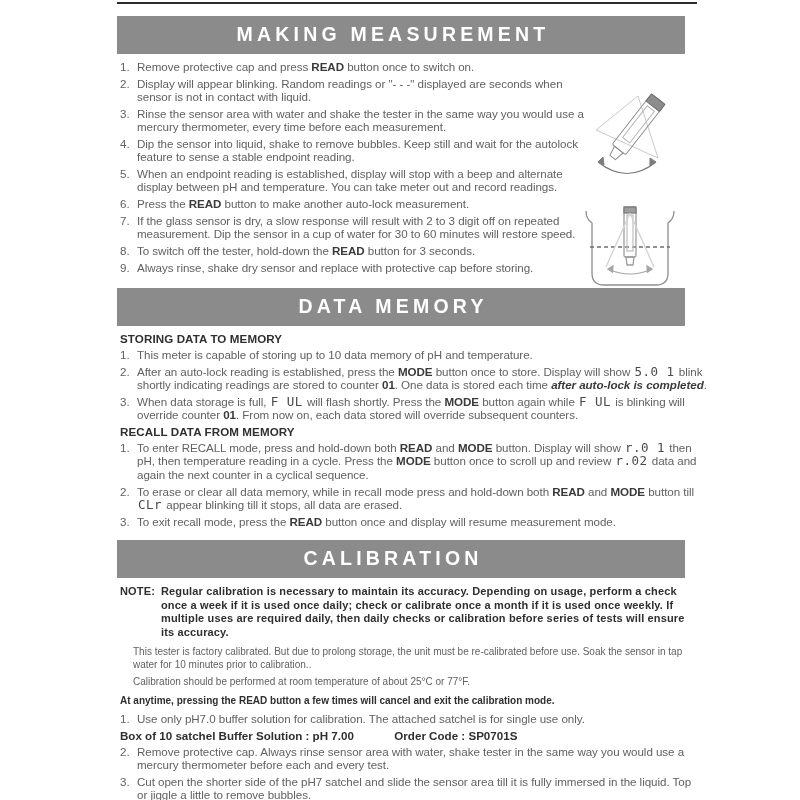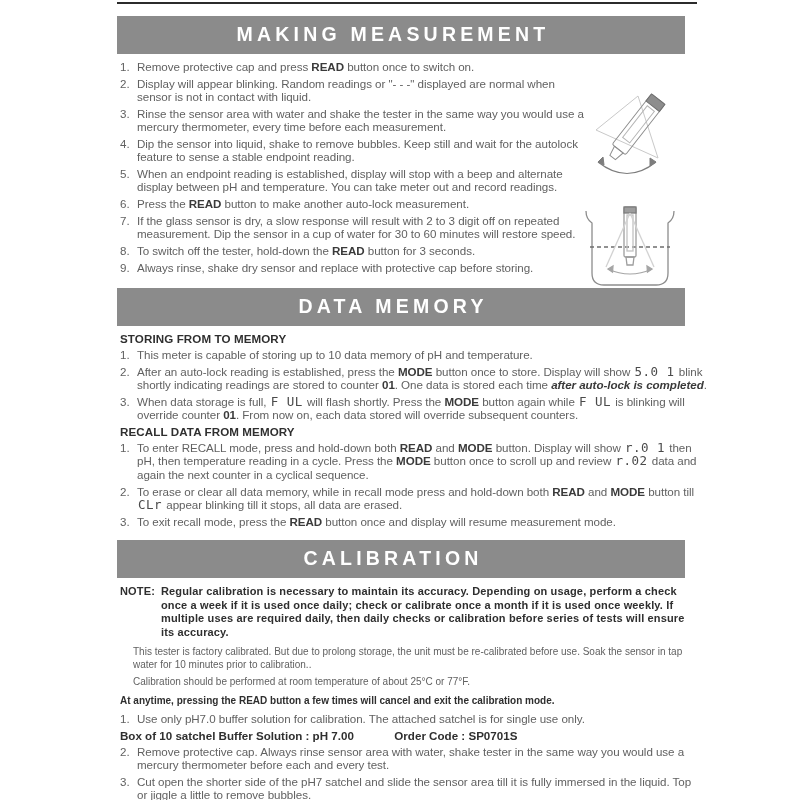--- a/index.html
+++ b/index.html
@@ -197,36 +197,36 @@
             <path d="M54 8 L78 62" stroke="#d2d2d2"></path>
             <path d="M32 64 Q54 74 76 64" stroke="#a5a5a5" stroke-width="1.1"></path>
             <path d="M32 64 l5 -3 l-0.5 6 z" fill="#a5a5a5" stroke="#a5a5a5"></path>
             <path d="M76 64 l-5 -3 l0.5 6 z" fill="#a5a5a5" stroke="#a5a5a5"></path>
           </g>
         </svg>
       </div>
 
       <ol class="steps measure-text" id="making-steps">
           <li><span class="num">1.</span><span>Remove protective cap and press <b>READ</b> button once to switch on.</span></li>
-          <li><span class="num">2.</span><span>Display will appear blinking.  Random readings or "- - -" displayed are normal when sensor is not in contact with liquid.</span></li>
+          <li><span class="num">2.</span><span>Display will appear blinking.  Random readings or "- - -" displayed are seconds when sensor is not in contact with liquid.</span></li>
           <li><span class="num">3.</span><span>Rinse the sensor area with water and shake the tester in the same way you would use a mercury thermometer, every time before each measurement.</span></li>
           <li><span class="num">4.</span><span>Dip the sensor into liquid, shake to remove bubbles.  Keep still and wait for the autolock feature to sense a stable endpoint reading.</span></li>
           <li><span class="num">5.</span><span>When an endpoint reading is established, display will stop with a beep and alternate display between pH and temperature.  You can take meter out and record readings.</span></li>
           <li><span class="num">6.</span><span>Press the <b>READ</b> button to make another auto-lock measurement.</span></li>
           <li><span class="num">7.</span><span>If the glass sensor is dry, a slow response will result with 2 to 3 digit off on repeated measurement.  Dip the sensor in a cup of water for 30 to 60 minutes will restore speed.</span></li>
           <li><span class="num">8.</span><span>To switch off the tester, hold-down the <b>READ</b> button for 3 seconds.</span></li>
           <li><span class="num">9.</span><span>Always rinse, shake dry sensor and replace with protective cap before storing.</span></li>
         </ol>
     </div>
 
     <div class="gap-band"></div>
     <div class="band">DATA MEMORY</div>
 
     <div class="body-block" style="margin-top:6px;">
-      <div class="sub-head">STORING FROM TO MEMORY</div>
+      <div class="sub-head">STORING DATA TO MEMORY</div>
       <ol class="steps wide" id="storing-steps">
           <li><span class="num">1.</span><span>This meter is capable of storing up to 10 data memory of pH and temperature.</span></li>
           <li><span class="num">2.</span><span>After an auto-lock reading is established, press the <b>MODE</b> button once to store.  Display will show <span class="lcd">5.0 1</span> blink shortly indicating readings are stored to counter <b>01</b>.  One data is stored each time <span class="bi">after auto-lock is completed</span>.</span></li>
           <li><span class="num">3.</span><span>When data storage is full, <span class="lcd">F UL</span> will flash shortly.  Press the <b>MODE</b> button again while <span class="lcd">F UL</span> is blinking will override counter <b>01</b>.  From now on, each data stored will override subsequent counters.</span></li>
         </ol>
 
       <div class="sub-head" style="">RECALL DATA FROM MEMORY</div>
       <ol class="steps wide" id="recall-steps">
           <li><span class="num">1.</span><span>To enter RECALL mode, press and hold-down both <b>READ</b> and <b>MODE</b> button.  Display will show <span class="lcd">r.0 1</span> then pH, then temperature reading in a cycle.  Press the <b>MODE</b> button once to scroll up and review <span class="lcd">r.02</span> data and again the next counter in a cyclical sequence.</span></li>
           <li><span class="num">2.</span><span>To erase or clear all data memory, while in recall mode press and hold-down both <b>READ</b> and <b>MODE</b> button till <span class="lcd">CLr</span> appear blinking till it stops, all data are erased.</span></li>

